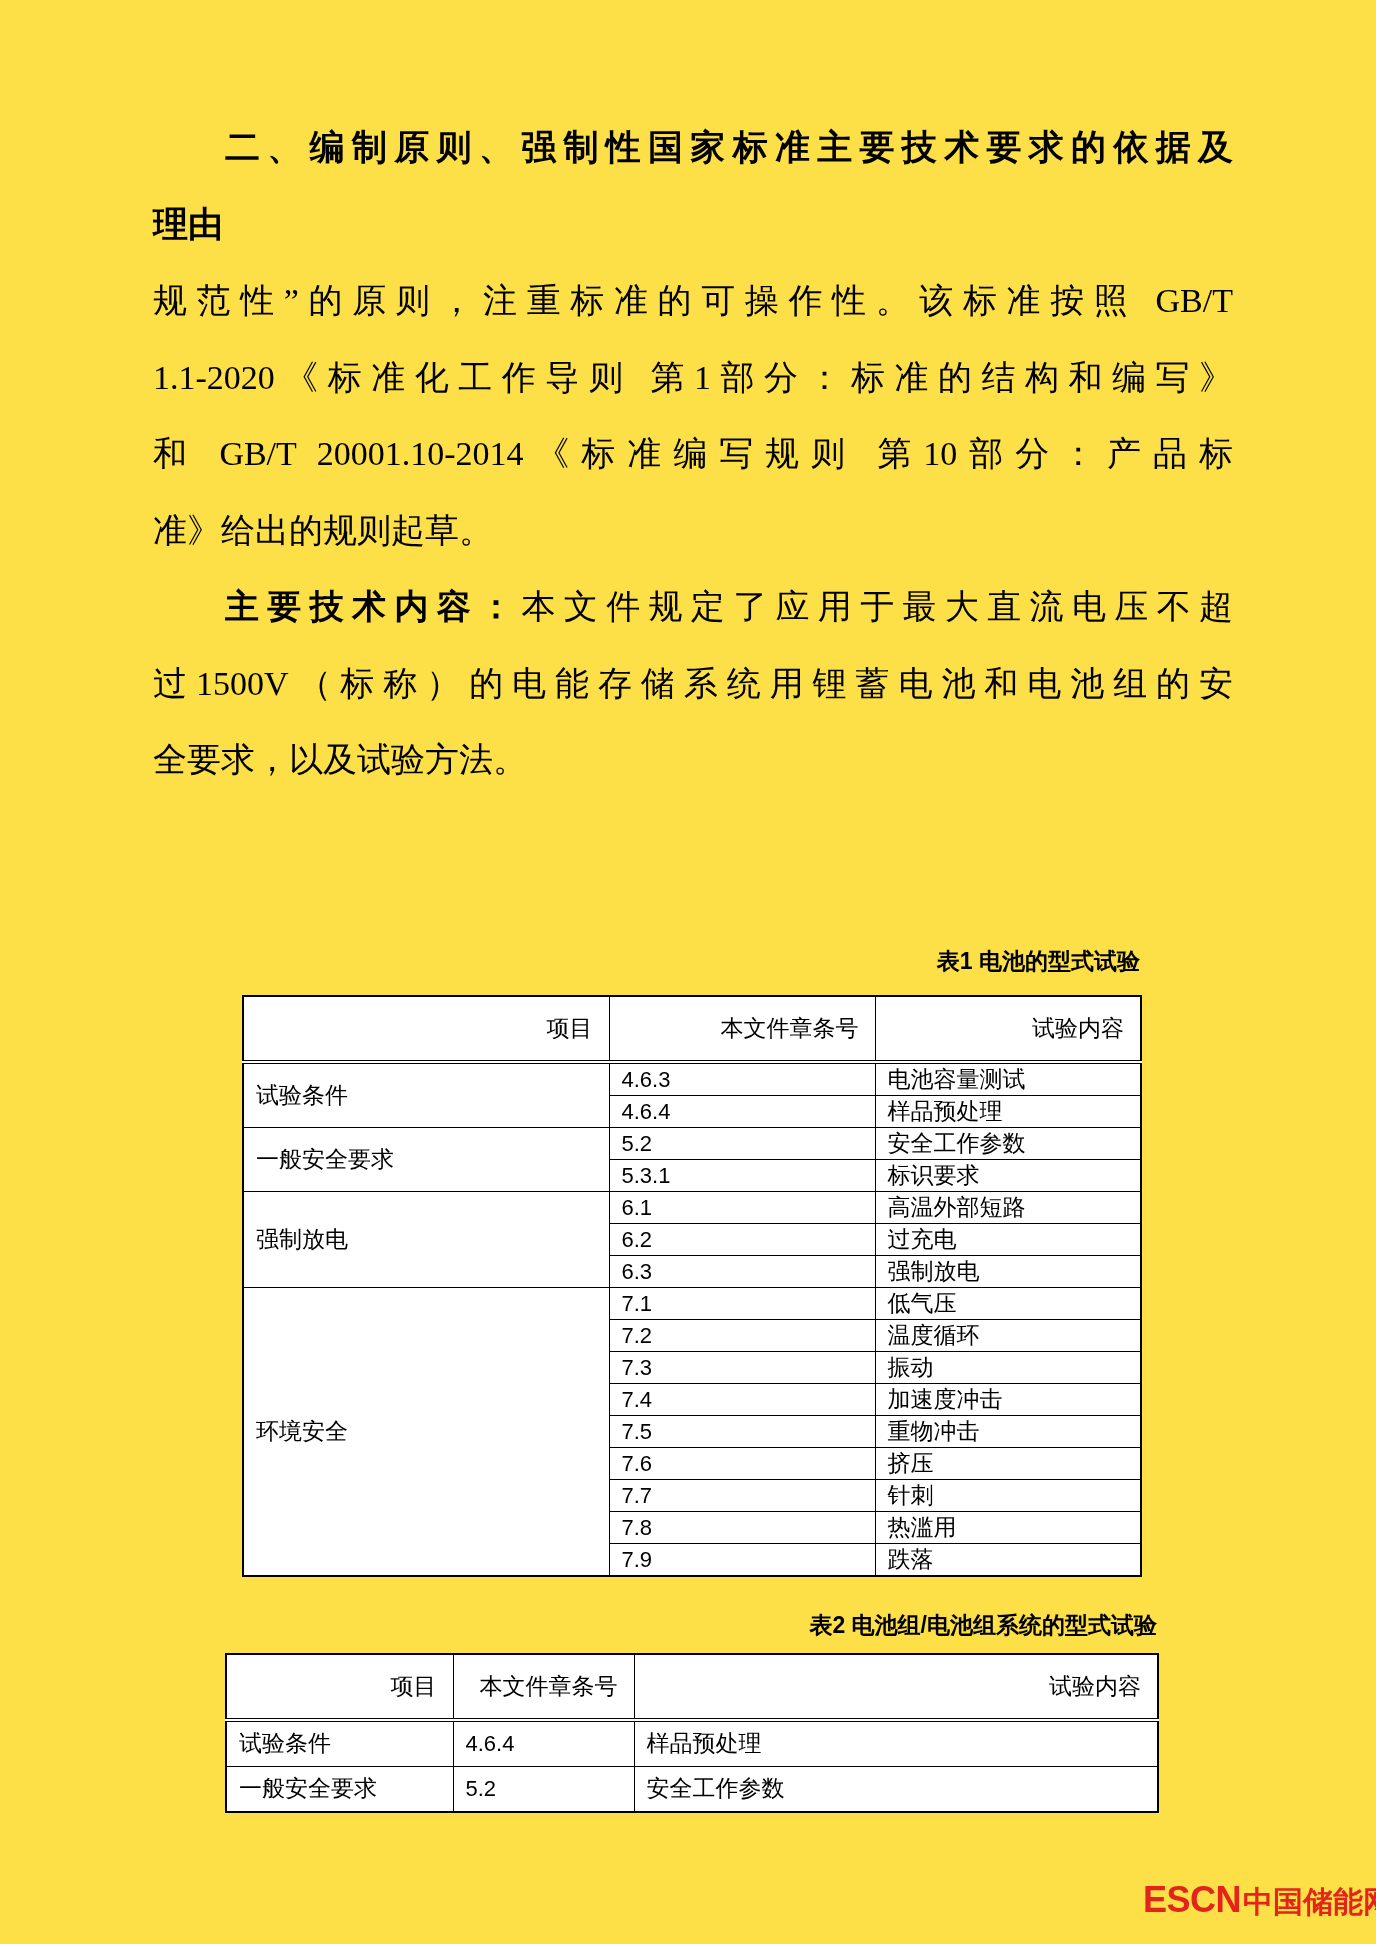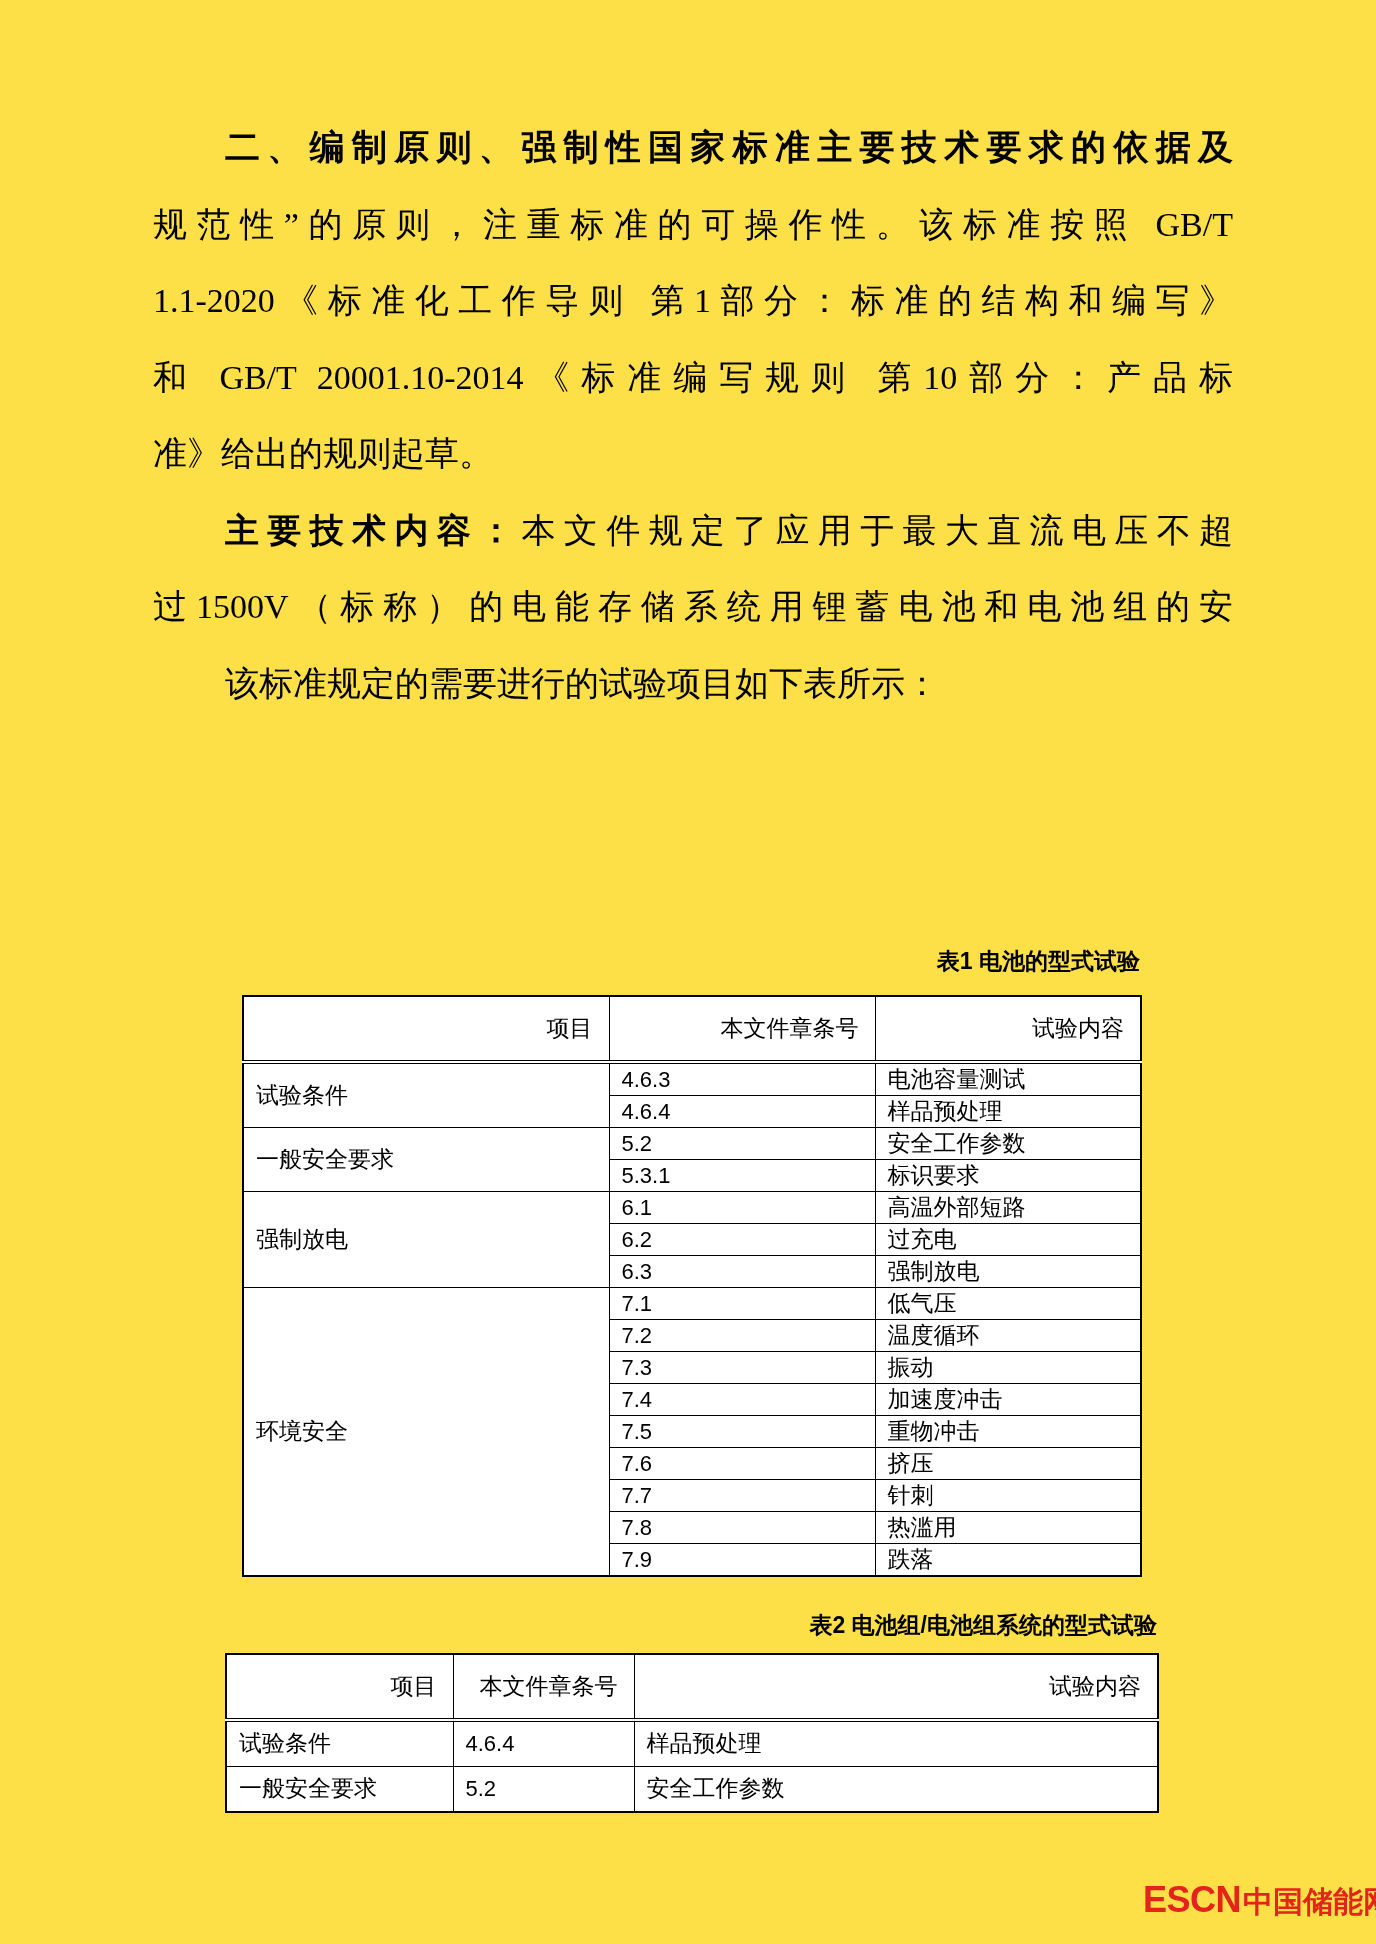--- a/index.html
+++ b/index.html
@@ -39,27 +39,28 @@
   .logo-cjk{font-family:"Liberation Sans","DejaVu Sans",sans-serif;font-weight:700;
             font-size:30px;line-height:1;margin-left:2px;}
 </style>
 </head>
 <body>
 
 <div class="page">
 
   <div class="doc-text">
     <div class="tl hd just indent">二、编制原则、强制性国家标准主要技术要求的依据及</div>
+    <div class="tl hd">理由</div>
     <div class="tl just">规范性”的原则，注重标准的可操作性。该标准按照 GB/T</div>
     <div class="tl just">1.1-2020《标准化工作导则 第1部分：标准的结构和编写》</div>
     <div class="tl just">和 GB/T 20001.10-2014《标准编写规则 第10部分：产品标</div>
     <div class="tl">准》给出的规则起草。</div>
     <div class="tl just indent"><span class="bold">主要技术内容：</span><span>本文件规定了应用于最大直流电压不超</span></div>
     <div class="tl just">过1500V（标称）的电能存储系统用锂蓄电池和电池组的安</div>
-    <div class="tl indent">该标准规定的需要进行的试验项目如下表所示：</div>
+    <div class="tl">全要求，以及试验方法。</div>
   </div>
 
   <div class="tbl-title t1-title">表1 电池的型式试验</div>
 
   <table class="t1" id="table1">
     <colgroup>
         <col style="width:366px">
         <col style="width:266px">
         <col style="width:266px">
       </colgroup>

